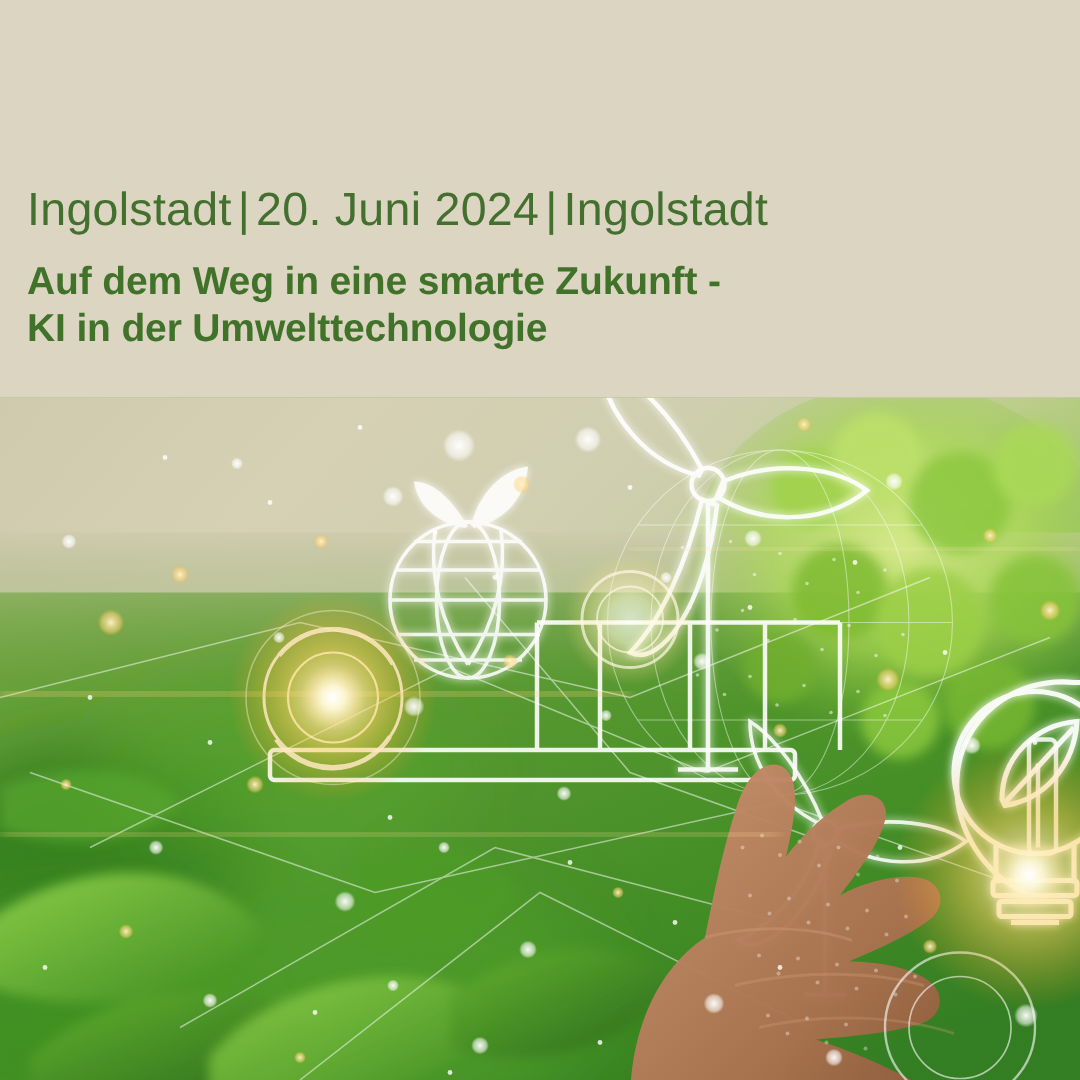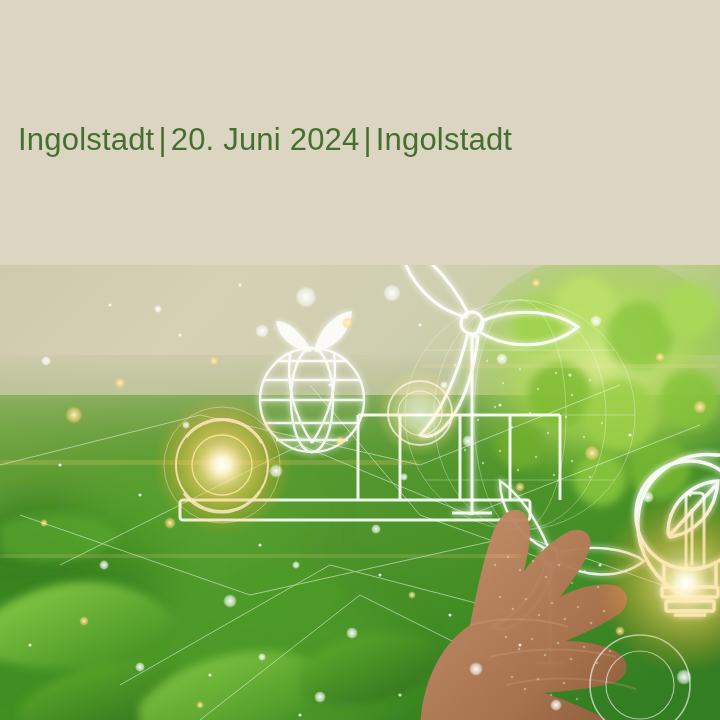--- a/index.html
+++ b/index.html
@@ -120,20 +120,22 @@
 <body>
 
 <div id="poster">
 
   <div class="header">
 
 
     <div class="event-line"><span>Ingolstadt</span><span class="event-sep">|</span><span>20. Juni 2024</span><span class="event-sep">|</span><span>Ingolstadt</span></div>
 
     <div class="headline">
+      <span class="headline-l2">Auf dem Weg in eine smarte Zukunft -</span>
+      <span class="headline-l2">KI in der Umwelttechnologie</span>
     </div>
   </div>
 
   <div class="photo">
     <svg class="photo-svg" width="720" height="455" viewBox="0 0 720 455">
       <defs>
 
         <linearGradient id="bgTop" x1="0" y1="0" x2="1" y2="0.6">
           <stop offset="0%" stop-color="#cfc9ae"></stop>
           <stop offset="25%" stop-color="#d6d0b4"></stop>

